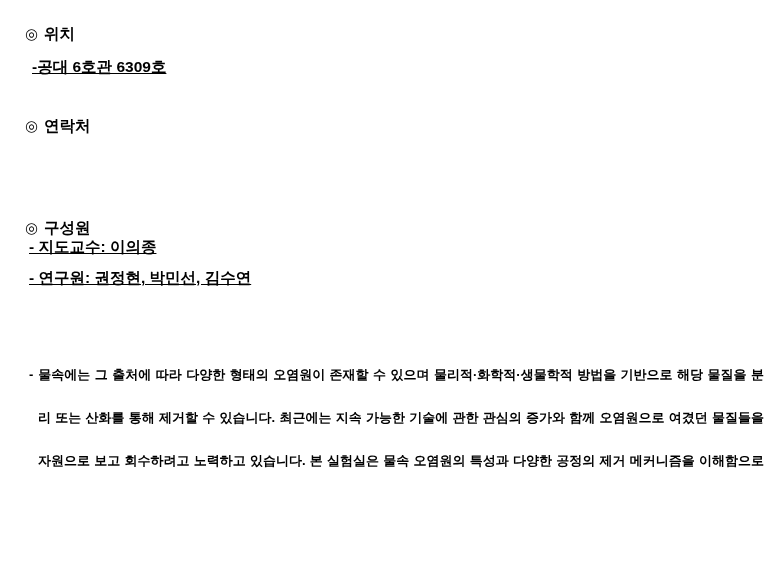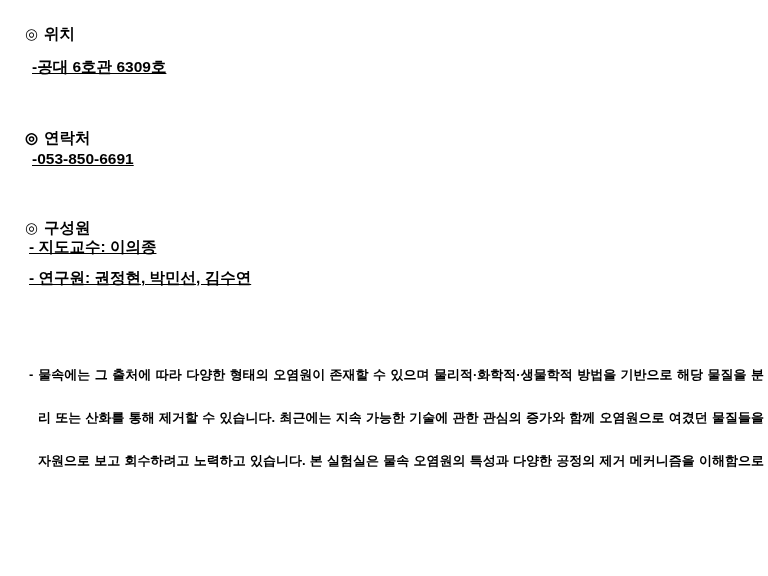--- a/index.html
+++ b/index.html
@@ -28,21 +28,21 @@
     font-size: 15px;
   }
   .sec-item {
     font-size: 15.5px;
     line-height: 19px;
     text-decoration: underline;
   }
   
   .loc-title      { left: 25px; top: 24px; }
   .loc-item       { left: 32px; top: 57px; }
-  .contact-title  { left: 25px; top: 128px; font-family: Liberation Serif, serif; }
+  .contact-title  { left: 25px; top: 116px; }
   .contact-item   { left: 32px; top: 149px; }
   .members-title  { left: 25px; top: 218px; }
   .members-item-1 { left: 29px; top: 237px; }
   .members-item-2 { left: 29px; top: 268px; }
   .intro-title    { left: 25px; top: 328px; }
   .intro-para {
     position: absolute;
     left: 29px;
     top: 353px;
     width: 726px;
@@ -64,21 +64,20 @@
 <div class="page">
 
   <div class="abs sec-title loc-title">
     <span class="marker">◎</span><span>위치</span>
   </div>
   <div class="abs sec-item loc-item">-공대 6호관 6309호</div>
 
   <div class="abs sec-title contact-title">
     <span class="marker">◎</span><span>연락처</span>
   </div>
-  <div class="abs sec-item contact-item">-053-850-6691</div>
 
   <div class="abs sec-title members-title">
     <span class="marker">◎</span><span>구성원</span>
   </div>
   <div class="abs sec-item members-item-1">- 지도교수: 이의종</div>
   <div class="abs sec-item members-item-2">- 연구원: 권정현, 박민선, 김수연</div>
 
   <div class="intro-para">
     <span class="para-bullet">-</span><span>물속에는 그 출처에 따라 다양한 형태의 오염원이 존재할 수 있으며 물리적·화학적·생물학적 방법을 기반으로 해당 물질을 분리 또는 산화를 통해 제거할 수 있습니다. 최근에는 지속 가능한 기술에 관한 관심의 증가와 함께 오염원으로 여겼던 물질들을 자원으로 보고 회수하려고 노력하고 있습니다. 본 실험실은 물속 오염원의 특성과 다양한 공정의 제거 메커니즘을 이해함으로써 수처리 공정에 미치는 영향인자를 분석하고 최적 운전도출에 관한 연구를 수행하고 있습니다. 특히, 생물학적 수처리 및 분리막 응용 공정을 기반으로 하는 오염물 제거/자원회수에 관심을 두고 있습니다.</span>
   </div>

